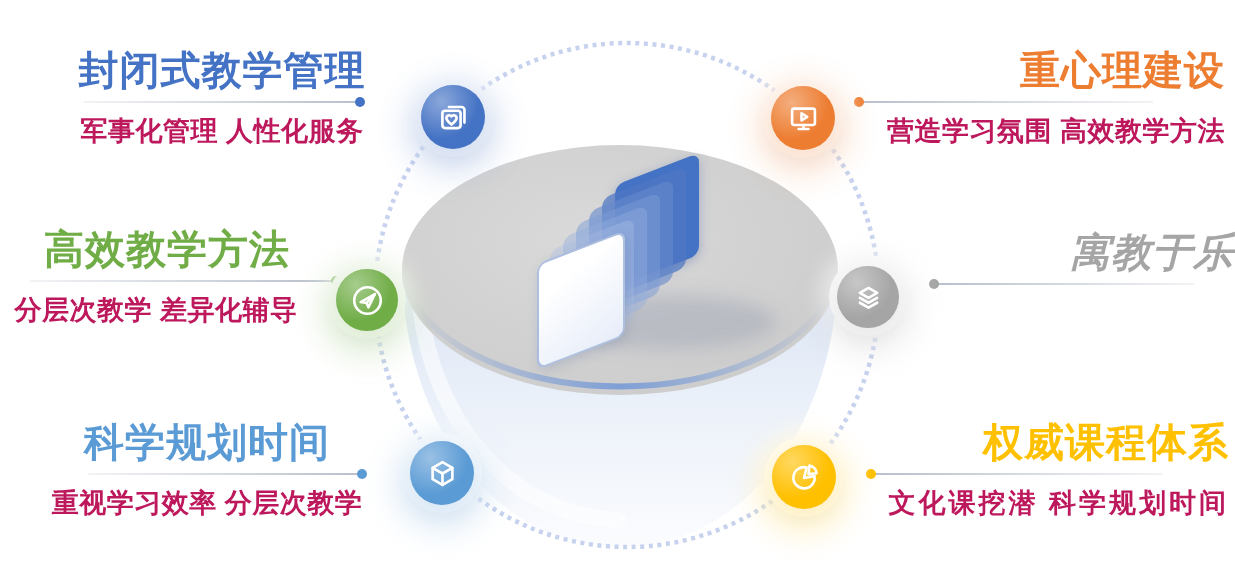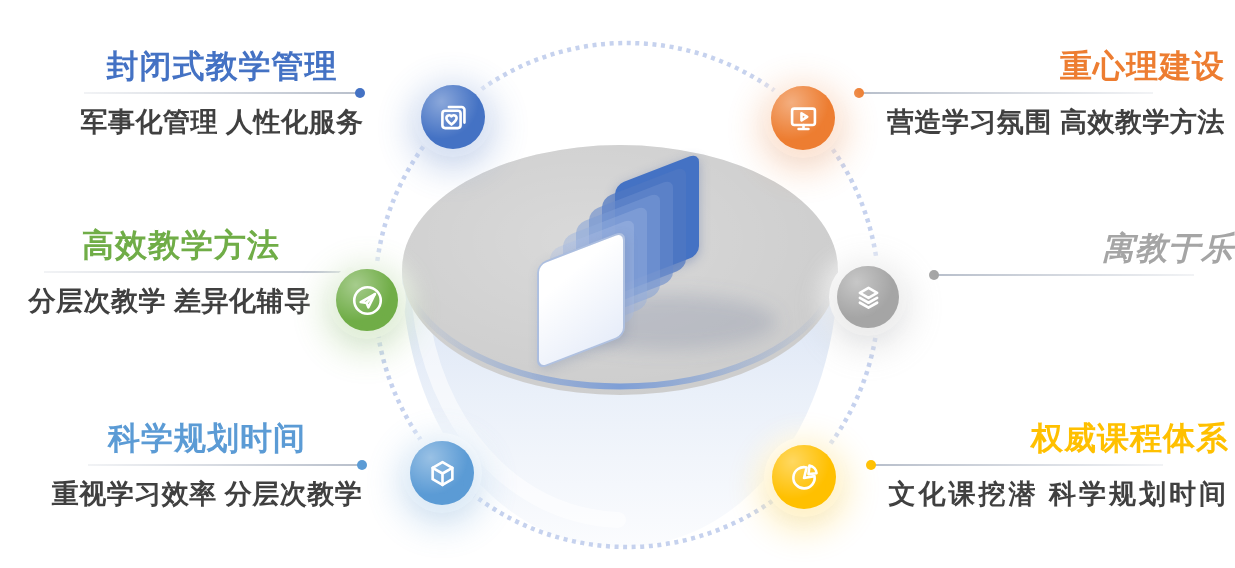--- a/index.html
+++ b/index.html
@@ -3,24 +3,24 @@
 <meta charset="utf-8">
 <style>
   html,body{margin:0;padding:0;background:#fff;}
   .stage{position:relative;width:1235px;height:568px;background:#ffffff;overflow:hidden;
          font-family:"Liberation Sans","DejaVu Sans",sans-serif;}
 
   .layer{position:absolute;left:0;top:0;}
 
   
   .feature{position:absolute;z-index:6;text-align:right;}
-  .feature .title{font-weight:800;font-size:32px;line-height:1.04;color:var(--accent);
+  .feature .title{font-weight:800;font-size:40px;line-height:1.04;color:var(--accent);
                   letter-spacing:1px;white-space:nowrap;}
   .feature .divider{position:relative;height:2px;margin-top:9px;}
-  .feature .subtitle{margin-top:9px;font-weight:700;font-size:27px;color:#404040;
+  .feature .subtitle{margin-top:9px;font-weight:700;font-size:27px;color:#be185d;
                      letter-spacing:.5px;white-space:nowrap;line-height:1.42;}
   .feature.wrap .subtitle{white-space:normal;}
   .feature.align-center{text-align:center;}
   .feature.left .divider{background:linear-gradient(to right,rgba(125,138,160,.10),rgba(125,138,160,.55));}
   .feature.left .divider::after{content:"";position:absolute;right:-3px;top:-4px;width:10px;height:10px;
                   border-radius:50%;background:var(--accent);}
   .feature.right .divider{background:linear-gradient(to left,rgba(125,138,160,.10),rgba(125,138,160,.55));}
   .feature.right .divider::after{content:"";position:absolute;left:-3px;top:-4px;width:10px;height:10px;
                   border-radius:50%;background:var(--accent);}
 
@@ -100,21 +100,21 @@
     <div class="card c1"></div>
     <div class="card c0"></div>
   </div>
 
   <div class="feature left align-center" style="left: 76px; top: 50px; width: 292px; --accent: #4472C4;">
     <div class="title">封闭式教学管理</div>
     <div class="divider" style="margin-left:8px;margin-right:6px"></div>
     <div class="subtitle">军事化管理 人性化服务</div>
   </div>
 
-  <div class="feature left align-center" style="left: 38px; top: 229px; width: 286px; --accent: #70AD47;">
+  <div class="feature left align-center" style="left: 24px; top: 229px; width: 286px; --accent: #70AD47;">
     <div class="title">高效教学方法</div>
     <div class="divider" style="margin-left:6px;margin-right:-28px"></div>
     <div class="subtitle" style="margin-left:-22px">分层次教学 差异化辅导</div>
   </div>
 
   <div class="feature left align-center" style="left: 24px; top: 422px; width: 366px; --accent: #5B9BD5;">
     <div class="title">科学规划时间</div>
     <div class="divider" style="margin-left:64px;margin-right:26px"></div>
     <div class="subtitle">重视学习效率 分层次教学</div>
   </div>

